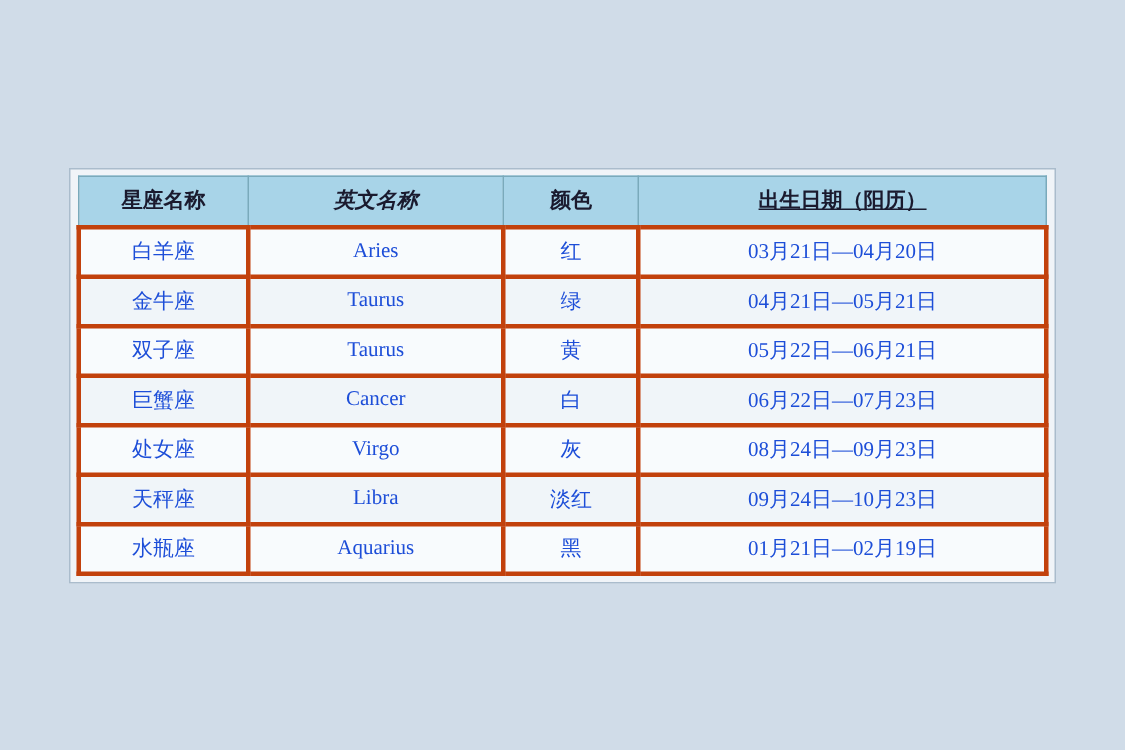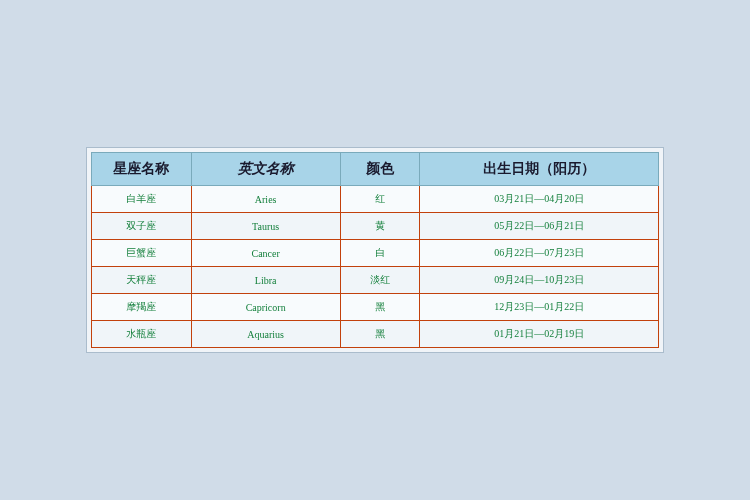--- a/index.html
+++ b/index.html
@@ -13,46 +13,46 @@
       font-family: "SimSun", "宋体", serif;
       font-size: 14px;
     }
     .table-container {
       background: #f0f4f8;
       border: 1px solid #aabccc;
       padding: 4px;
     }
     table {
       border-collapse: collapse;
-      width: 568px;
+      width: 648px;
     }
     thead tr th {
       background-color: #a8d4e8;
       border: 1px solid #7aaabb;
       padding: 7px 12px;
       text-align: center;
       font-weight: bold;
       color: #1a1a2e;
       font-size: 14px;
     }
     tbody tr td {
-      border: 1px solid #c2410c;
+      border: 3px solid #c2410c;
       padding: 6px 12px;
       text-align: center;
-      color: #15803d;
+      color: #1d4ed8;
       background-color: #f8fbfd;
-      font-size: 10px;
+      font-size: 14px;
     }
     tbody tr:nth-child(even) td {
       background-color: #f0f5f9;
     }
     .col-chinese { width: 100px; }
     .col-english { width: 150px; font-style: italic; }
     .col-color   { width: 80px; font-family: Liberation Serif, serif; }
-    .col-date    { width: 240px; }
+    .col-date    { width: 240px; text-decoration: underline; }
   </style>
 </head>
 <body>
 
 <div class="table-container">
   <table>
     <thead>
       <tr>
         <th class="col-chinese">星座名称</th>
         <th class="col-english">英文名称</th>
@@ -61,42 +61,48 @@
       </tr>
     </thead>
     <tbody id="table-body">
     <tr>
           <td>白羊座</td>
           <td>Aries</td>
           <td>红</td>
           <td>03月21日—04月20日</td>
         </tr>
         <tr>
+          <td>金牛座</td>
+          <td>Taurus</td>
+          <td>绿</td>
+          <td>04月21日—05月21日</td>
+        </tr>
+        <tr>
           <td>双子座</td>
           <td>Taurus</td>
           <td>黄</td>
           <td>05月22日—06月21日</td>
         </tr>
         <tr>
           <td>巨蟹座</td>
           <td>Cancer</td>
           <td>白</td>
           <td>06月22日—07月23日</td>
         </tr>
         <tr>
+          <td>处女座</td>
+          <td>Virgo</td>
+          <td>灰</td>
+          <td>08月24日—09月23日</td>
+        </tr>
+        <tr>
           <td>天秤座</td>
           <td>Libra</td>
           <td>淡红</td>
           <td>09月24日—10月23日</td>
-        </tr>
-        <tr>
-          <td>摩羯座</td>
-          <td>Capricorn</td>
-          <td>黑</td>
-          <td>12月23日—01月22日</td>
         </tr>
         <tr>
           <td>水瓶座</td>
           <td>Aquarius</td>
           <td>黑</td>
           <td>01月21日—02月19日</td>
         </tr>
       </tbody>
   </table>
 </div>

